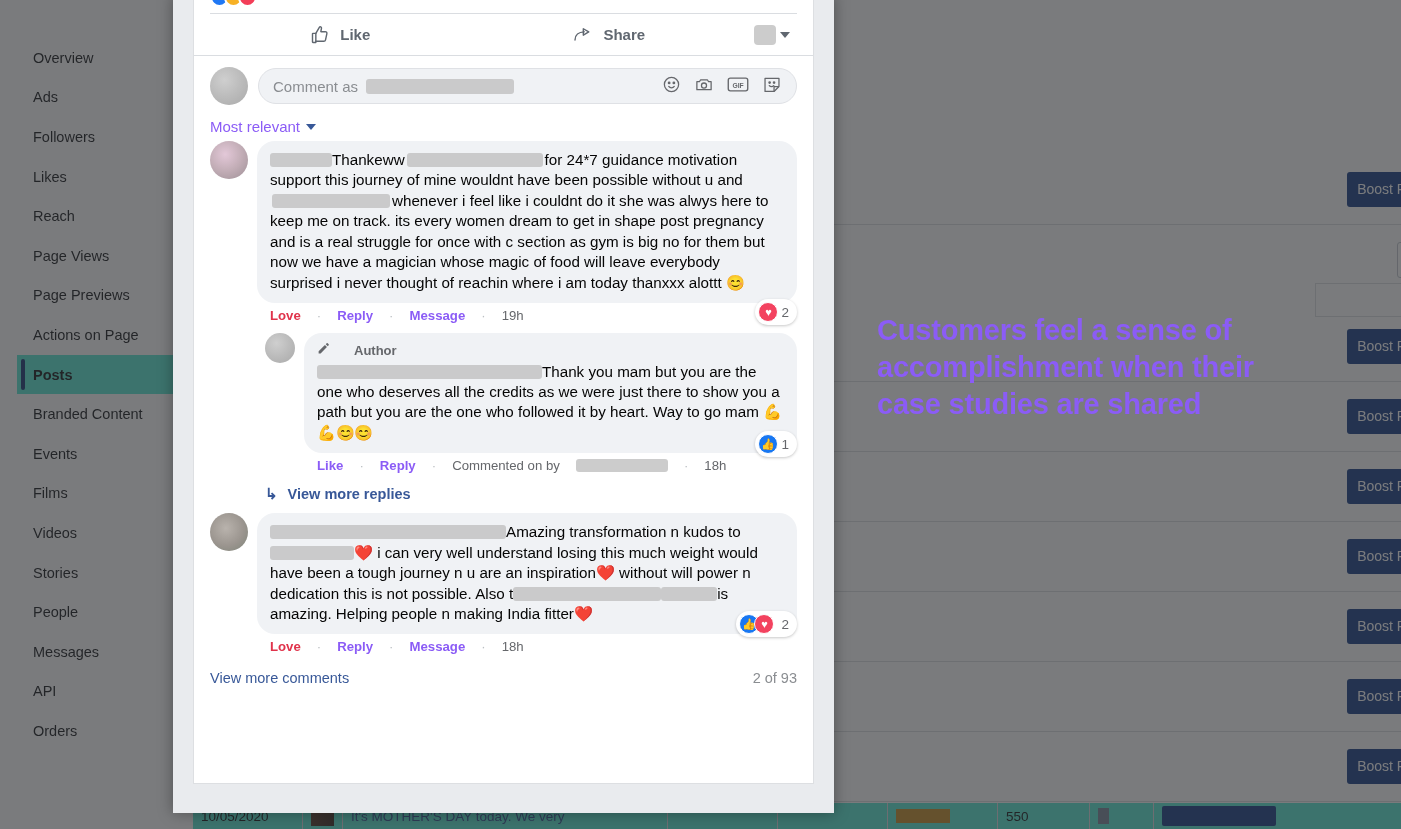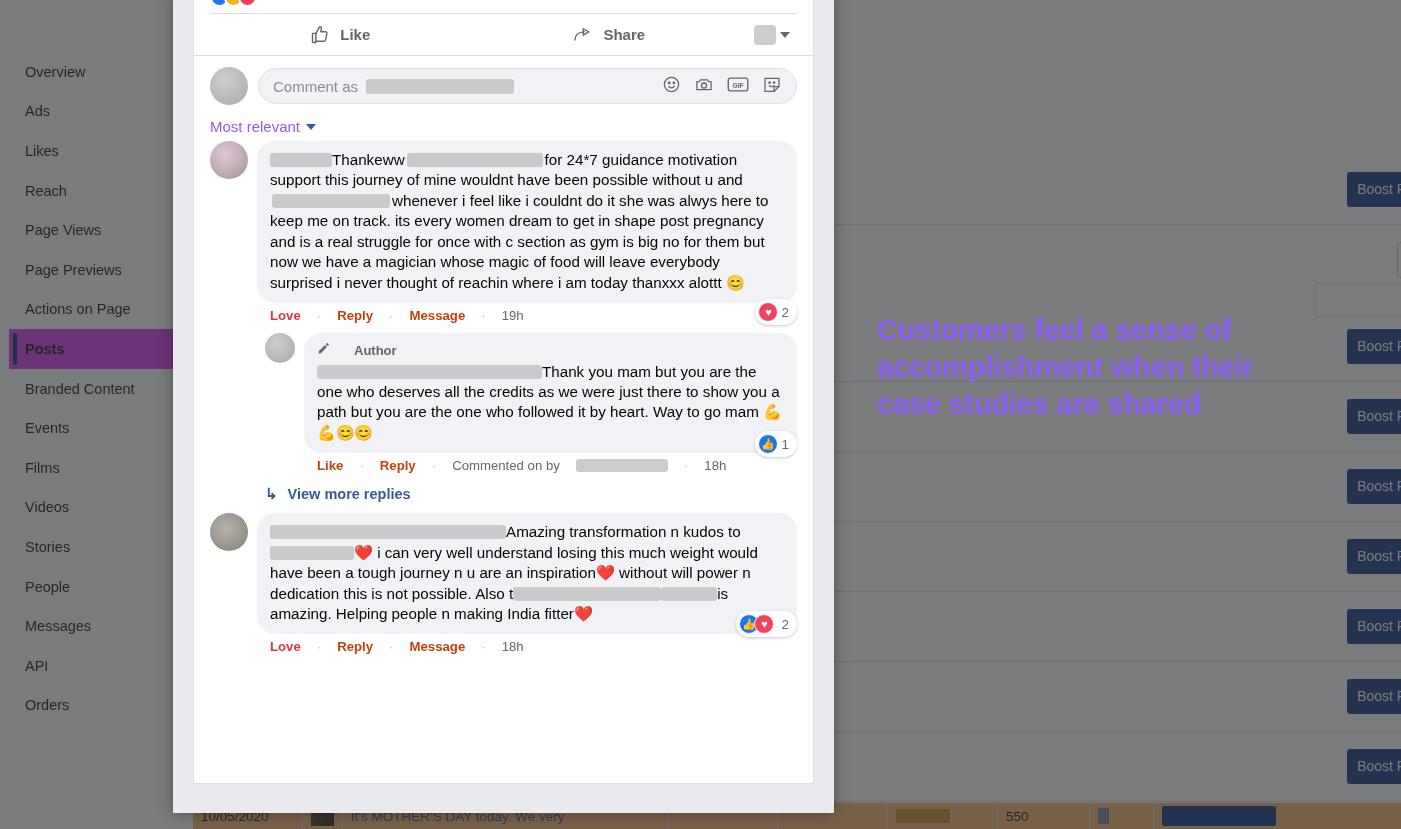--- a/index.html
+++ b/index.html
@@ -9,36 +9,36 @@
     font-family: "Liberation Sans", sans-serif;
     background: #ffffff;
   }
 
   
   #app-background {
     position: absolute; inset: 0;
     background: #ffffff;
   }
   .bg-sidebar {
-    position: absolute; left: 9px; top: 0; width: 193px; height: 620px;
+    position: absolute; left: 17px; top: 0; width: 193px; height: 620px;
     background: #ffffff;
-    padding-top: 52px;
+    padding-top: 38px;
   }
   .bg-sidebar-item {
     height: 39.6px;
     display: flex; align-items: center;
     padding-left: 16px;
     font-size: 14.5px;
     color: #1c1e21;
     white-space: nowrap;
     position: relative;
   }
   .bg-sidebar-item.active {
     font-weight: bold;
-    background: #d946ef;
+    background: #5eead4;
   }
   .bg-sidebar-item.active::before {
     content: "";
     position: absolute; left: 4px; top: 4px; bottom: 4px;
     width: 4px; background: #1d3c78; border-radius: 2px;
   }
 
   .bg-content {
     position: absolute; left: 193px; top: 0; right: 0; bottom: 0;
     background: #ffffff;
@@ -70,21 +70,21 @@
     display: flex; align-items: center; justify-content: center;
   }
   .bg-plain-box {
     position: absolute; right: -34px;
     width: 120px; height: 34px;
     border: 1px solid #dddfe2;
     background: #fff;
   }
   .bg-bottom-row {
     position: absolute; left: 0; right: 0; bottom: 0; height: 26px;
-    background: #fdba74;
+    background: #5eead4;
     display: flex; align-items: flex-end;
     font-size: 13.5px; color: #1c1e21;
   }
   .bbr-cell { border-right: 1px solid #dcdee1; height: 26px; display: flex; align-items: center; padding: 0 8px; overflow: hidden; }
 
   
   #dim-overlay {
     position: absolute; inset: 0;
     background: rgba(40,42,45,0.62);
     z-index: 10;
@@ -229,21 +229,21 @@
     display: flex; align-items: center; gap: 24px;
     font-size: 13px; font-weight: bold; color: #65676b;
     margin-bottom: 2px;
   }
   .meta-row {
     display: flex; align-items: center;
     gap: 16px;
     padding: 5px 0 0 13px;
     font-size: 13.2px; color: #65676b;
   }
-  .meta-link { color: #c2410c; font-weight: bold; cursor: pointer; }
+  .meta-link { color: #8b5cf6; font-weight: bold; cursor: pointer; }
   .meta-link.love { color: #e0334b; }
   .meta-sep { color: #bcc0c4; }
   .meta-time { color: #65676b; }
   .meta-plain { color: #65676b; font-weight: normal; }
 
   .rxn-pill {
     position: absolute;
     right: 0;
     background: #fff;
     border-radius: 14px;
@@ -299,20 +299,23 @@
 <body>
 
 <div id="app-background">
 
   <div class="bg-sidebar">
     <div class="bg-sidebar-item">
         <span>Overview</span>
       </div>
     <div class="bg-sidebar-item">
         <span>Ads</span>
+      </div>
+    <div class="bg-sidebar-item">
+        <span>Followers</span>
       </div>
     <div class="bg-sidebar-item">
         <span>Likes</span>
       </div>
     <div class="bg-sidebar-item">
         <span>Reach</span>
       </div>
     <div class="bg-sidebar-item">
         <span>Page Views</span>
       </div>
@@ -576,17 +579,21 @@
           <div class="rxn-pill" style="top:98px;">
             <span class="rxn-ico like stack2">👍</span>
             <span class="rxn-ico love">♥</span>
             <span style="margin-left:4px;">2</span>
           </div>
         </div>
       </div>
 
     </div>
 
+    <div class="comments-footer">
+      <span class="view-more">View more comments</span>
+      <span class="count-of">2 of 93</span>
+    </div>
 
   </div>
 </div>
 
 <div id="annotation">Customers feel a sense of accomplishment when their case studies are shared</div>
 
 </body></html>

